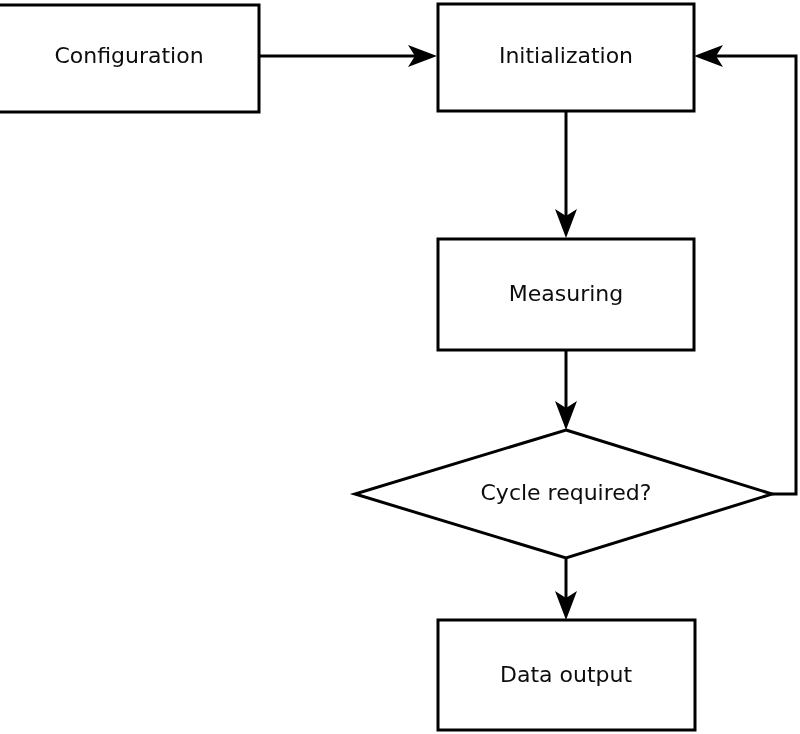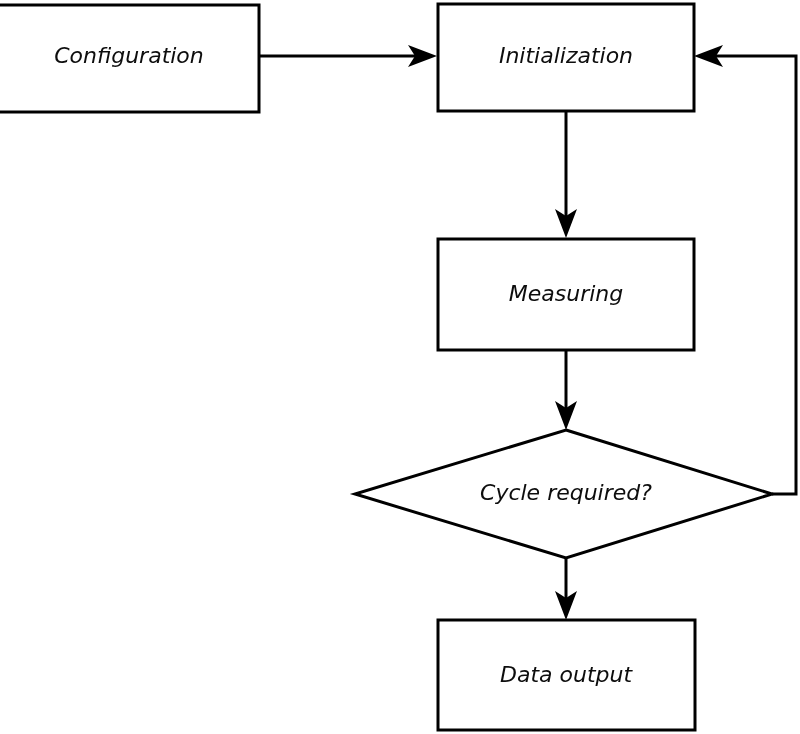--- a/index.html
+++ b/index.html
@@ -12,21 +12,20 @@
     width: 800px;
     height: 734px;
     overflow: hidden;
     font-family: "DejaVu Sans", "Liberation Sans", sans-serif;
   }
   #flowchart-root {
     position: relative;
     width: 800px;
     height: 734px;
     background: #ffffff;
-    font-style: italic;
   }
   #flow-svg {
     position: absolute;
     top: 0;
     left: 0;
     width: 800px;
     height: 734px;
     display: block;
   }
   .node-shape {

